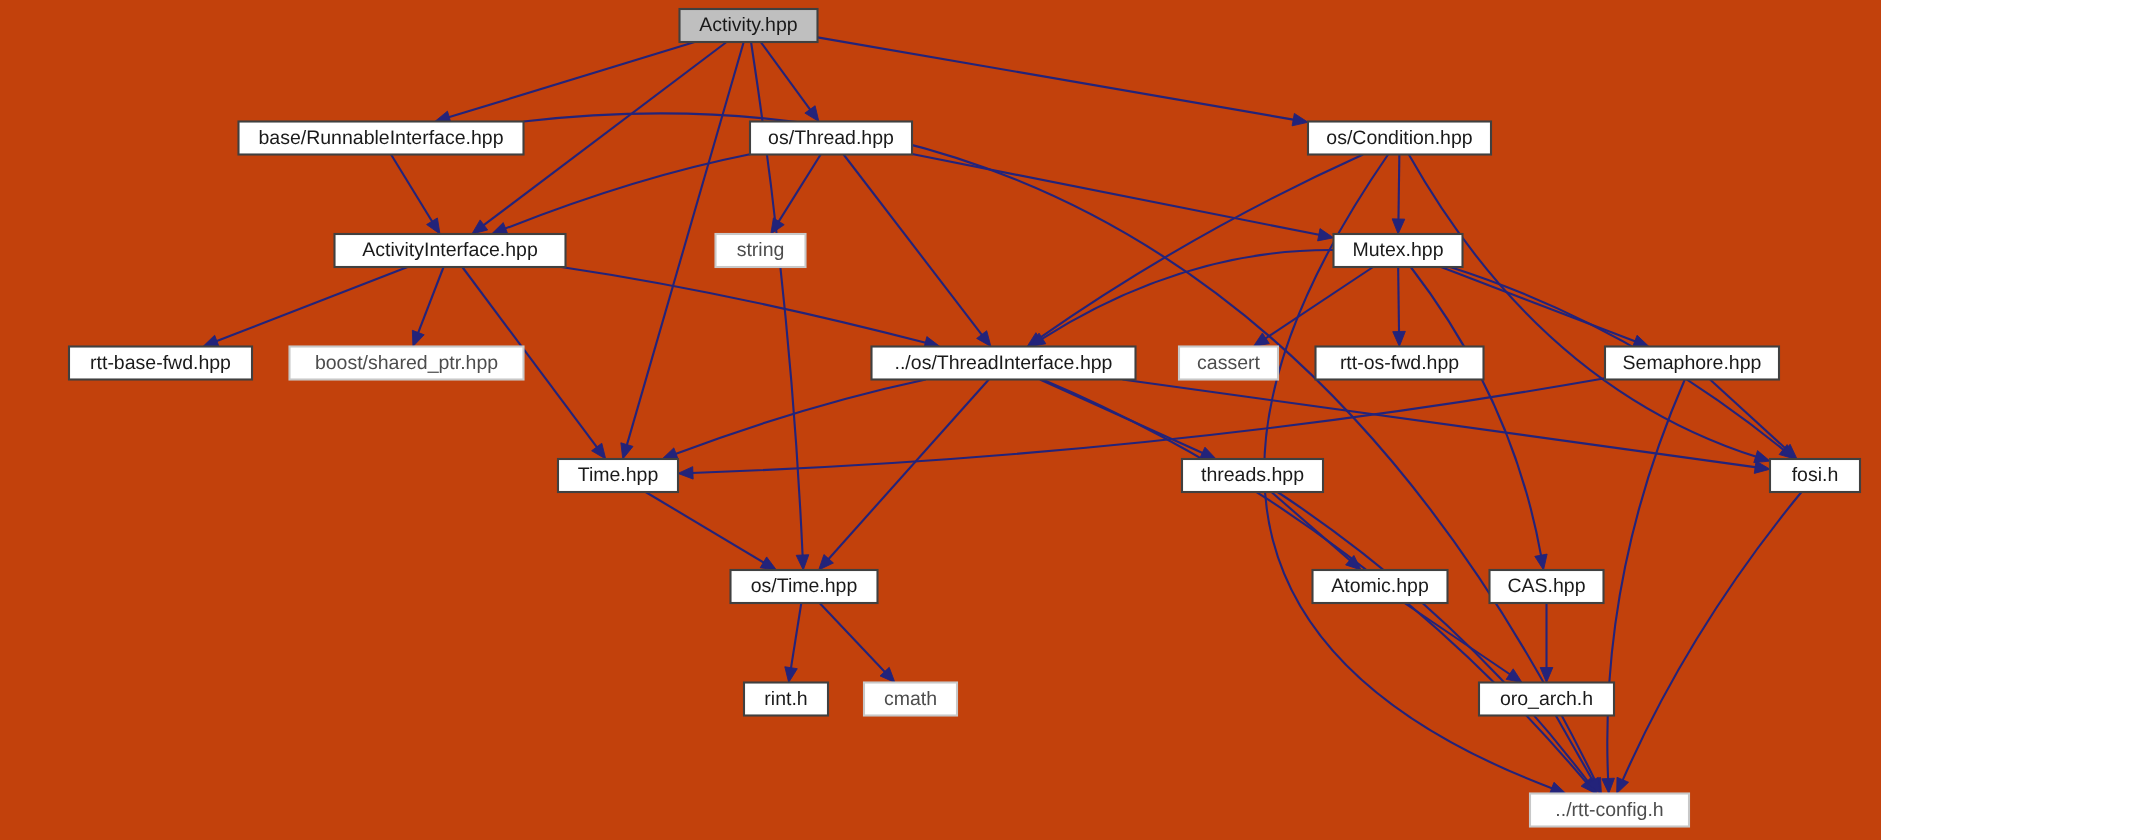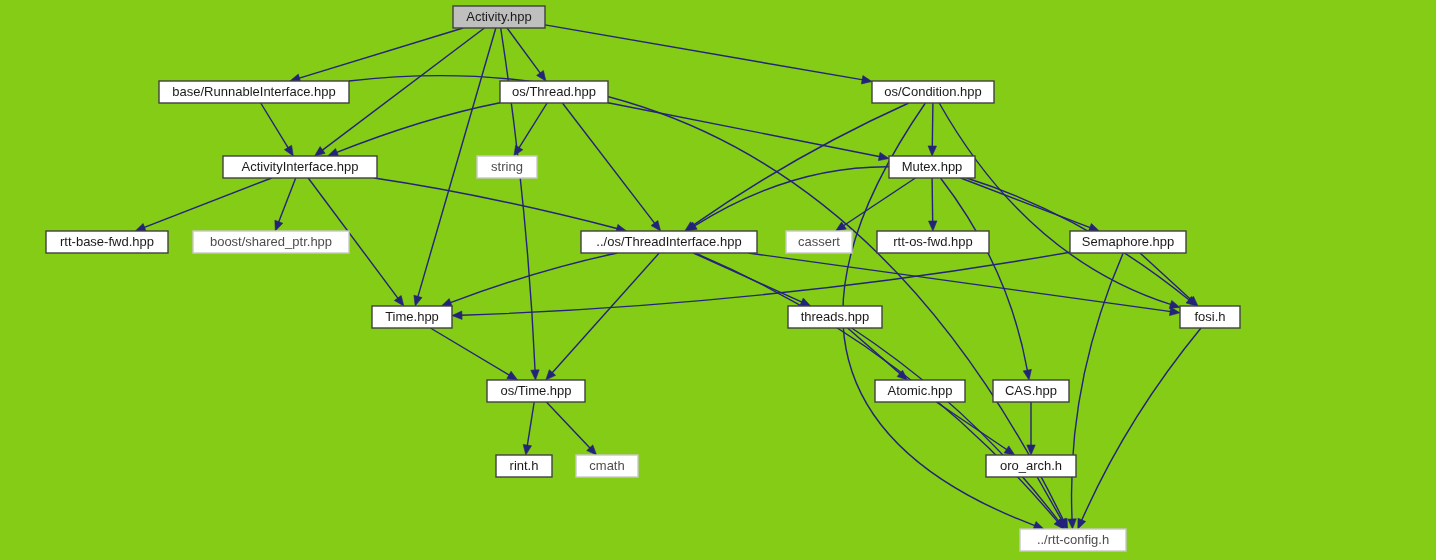--- a/index.html
+++ b/index.html
@@ -2,23 +2,23 @@
 <html><head>
 <meta charset="utf-8">
 <style>
   html, body {
     margin: 0;
     padding: 0;
     background: #ffffff;
   }
   #graph-root {
     position: relative;
-    width: 1436px;
+    width: 1254px;
     height: 560px;
-    background: #84cc16;
+    background: #c2410c;
     font-family: "Liberation Sans", sans-serif;
     overflow: hidden;
   }
   svg#graph-svg {
     position: absolute;
     left: 0;
     top: 0;
     width: 1436px;
     height: 560px;
   }

